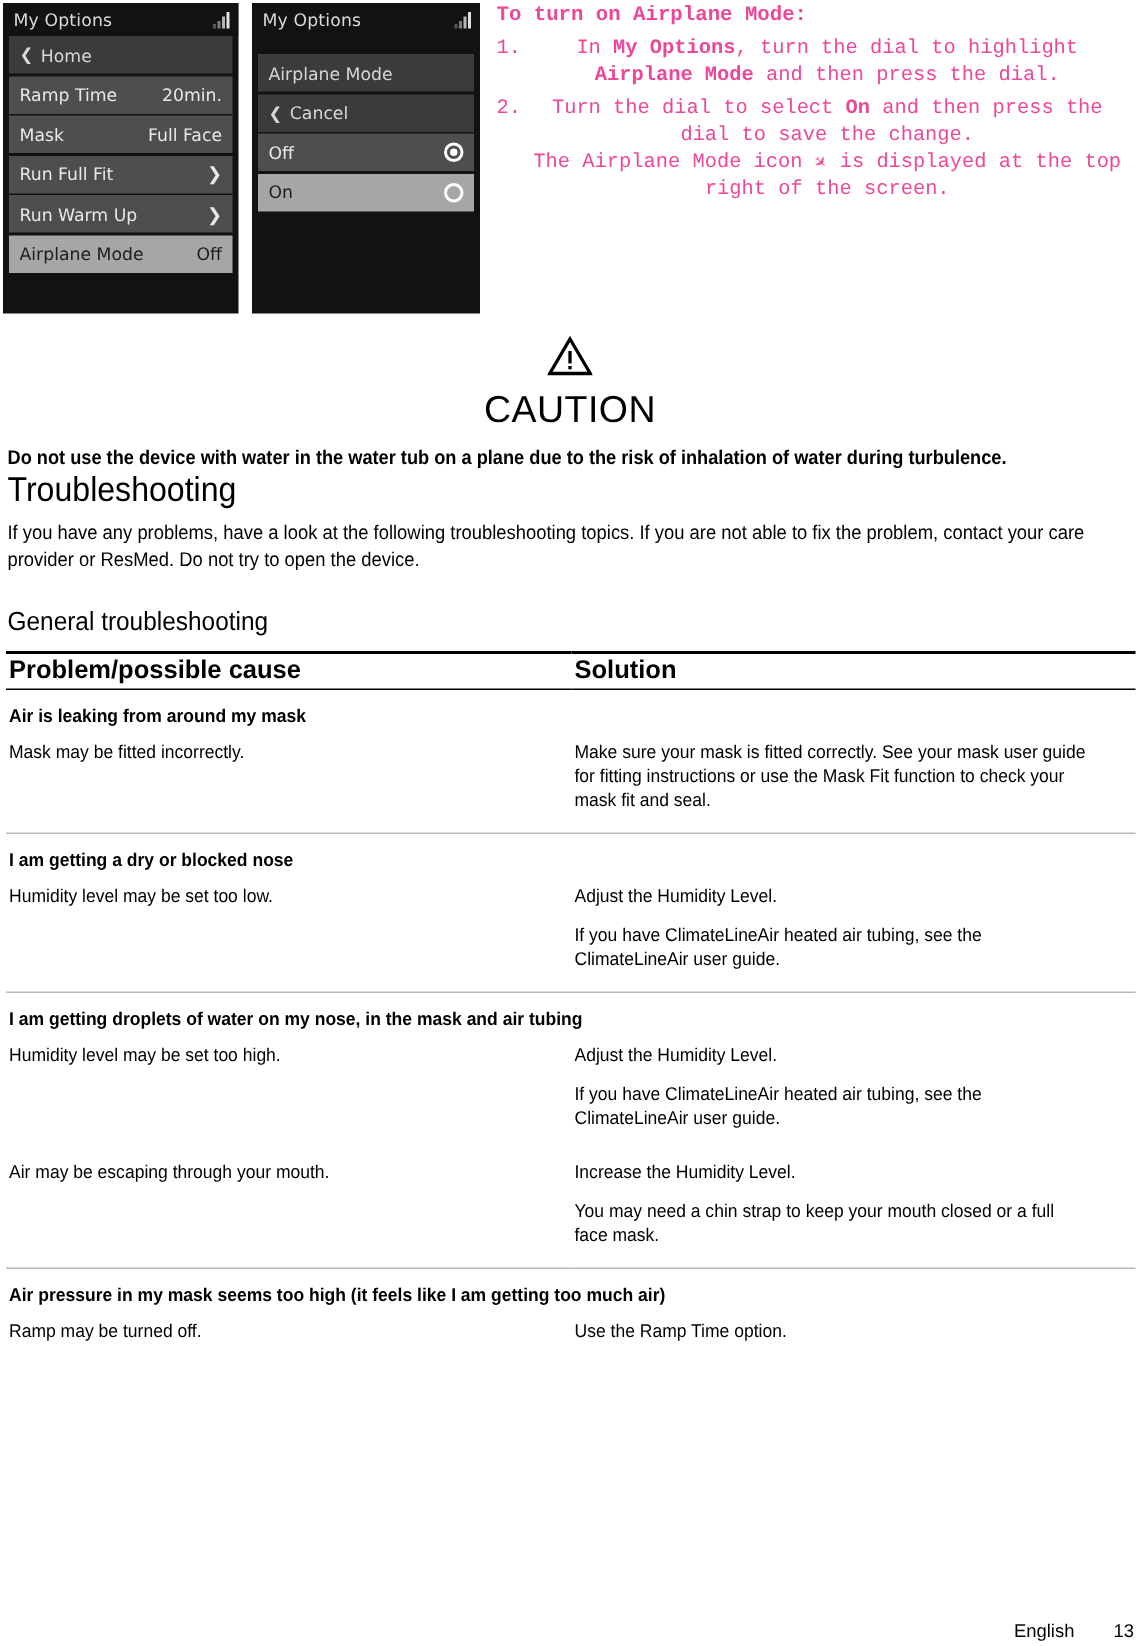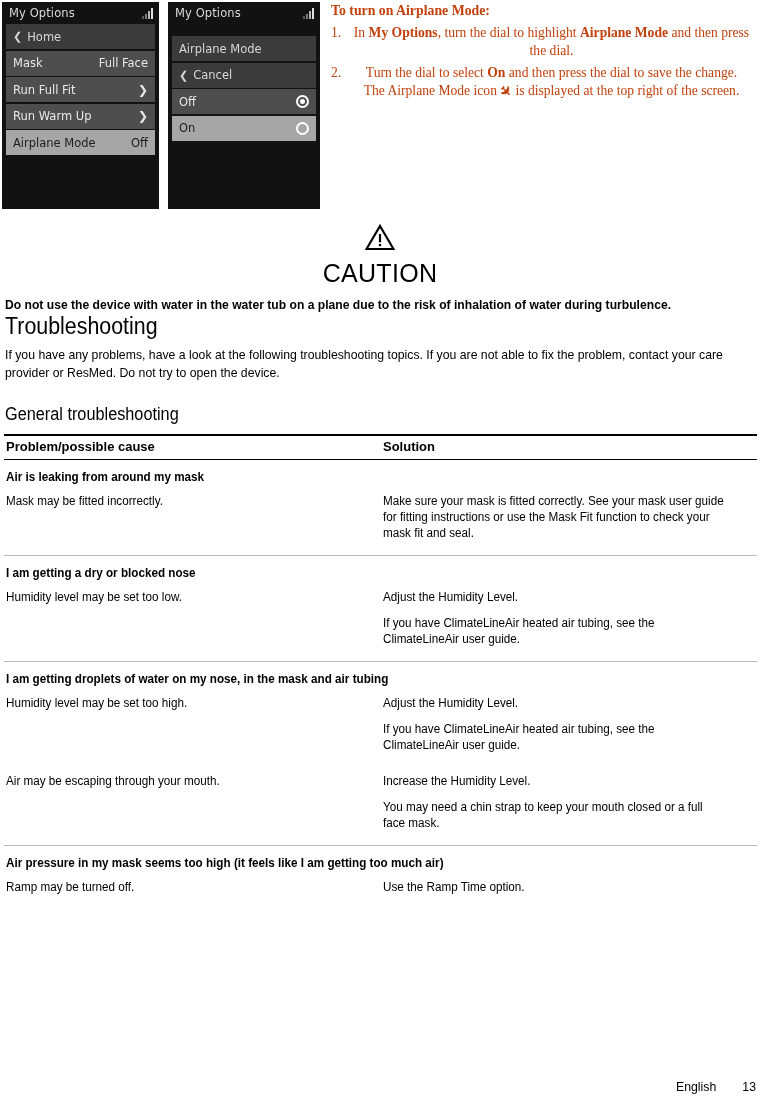--- a/index.html
+++ b/index.html
@@ -103,24 +103,24 @@
     background: #ffffff;
   }
   .spacer-gap { height: 12px; }
 
   
   .instructions {
     position: absolute;
     left: 331px;
     top: 2px;
     width: 420px;
-    font-family: Liberation Serif, serif;
+    font-family: Liberation Mono, monospace;
     font-size: 13.6px;
     line-height: 18px;
-    color: #c2410c;
+    color: #ec4899;
   }
   .instr-head { font-weight: bold; margin-bottom: 4px; font-size: 13.8px; }
   .instr-item { display: flex; margin-bottom: 4px; }
   .instr-num  { width: 21px; flex: 0 0 21px; }
   .instr-text { flex: 1; text-align: center; }
   .instr-text b { font-weight: bold; }
   .plane-glyph {
     display: inline-block;
     font-size: 14px;
     line-height: 1;
@@ -191,21 +191,21 @@
     text-align: left;
     padding: 0;
   }
   .col-a { width: 377px; }
   .col-b { width: 376px; }
 
   .hdr-row th {
     border-top: 2.2px solid #000;
     border-bottom: 1.6px solid #000;
     font-weight: bold;
-    font-size: 13px;
+    font-size: 17px;
     padding: 3px 0 4px 2px;
   }
   .sec-row td {
     font-weight: bold;
     padding: 9px 0 2px 2px;
   }
   .sec-row.with-rule td { border-top: 1.4px solid #b9b9b9; }
   .body-row td { padding: 6px 12px 14px 2px; }
   .body-row td.sol { padding-right: 14px; }
   .sol p { margin: 0 0 10px 0; }
@@ -237,20 +237,24 @@
           <i></i>
           <i></i>
           <i></i>
           <i></i>
         </span>
     </div>
     <div class="menu-list">
       <div class="menu-row dim">
         <span class="chev-left">❮</span>
         <span class="label">Home</span>
+      </div>
+      <div class="menu-row">
+        <span class="label">Ramp Time</span>
+        <span class="value">20min.</span>
       </div>
       <div class="menu-row">
         <span class="label">Mask</span>
         <span class="value">Full Face</span>
       </div>
       <div class="menu-row">
         <span class="label">Run Full Fit</span>
         <span class="chev-right">❯</span>
       </div>
       <div class="menu-row">

